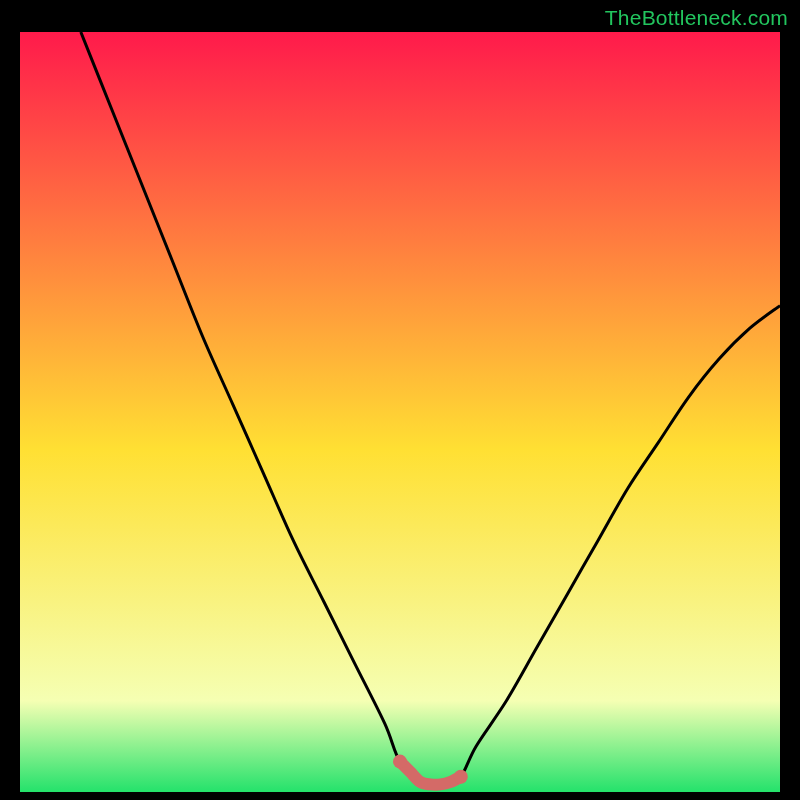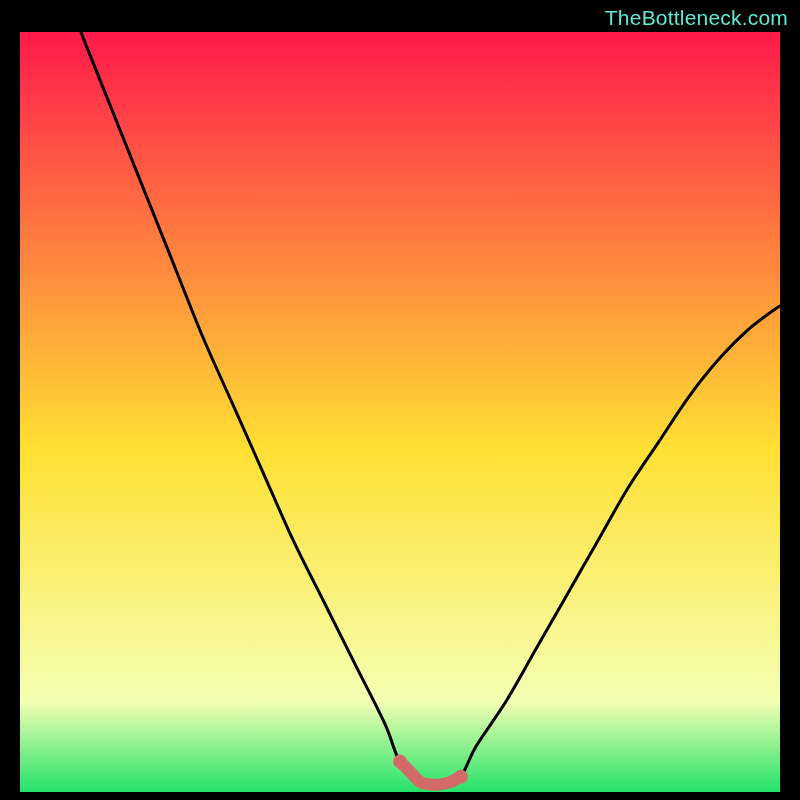--- a/index.html
+++ b/index.html
@@ -23,21 +23,21 @@
     position: absolute;
     left: 0;
     top: 0;
     width: 760px;
     height: 760px;
   }
   .watermark {
     position: absolute;
     top: 6px;
     right: 12px;
-    color: #5eead4;
+    color: #22c55e;
     font-size: 21px;
     letter-spacing: 0.2px;
     font-weight: 400;
     user-select: none;
   }
 </style>
 </head>
 <body>
 
 <div class="watermark">TheBottleneck.com</div>

